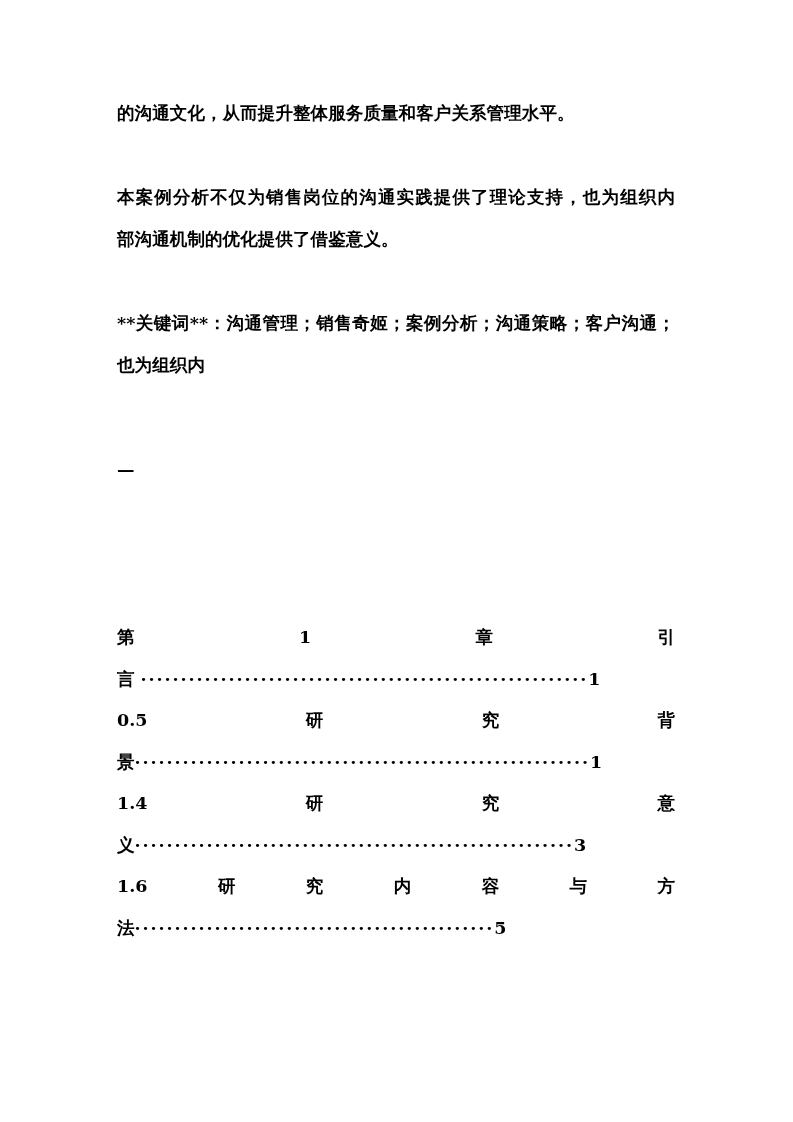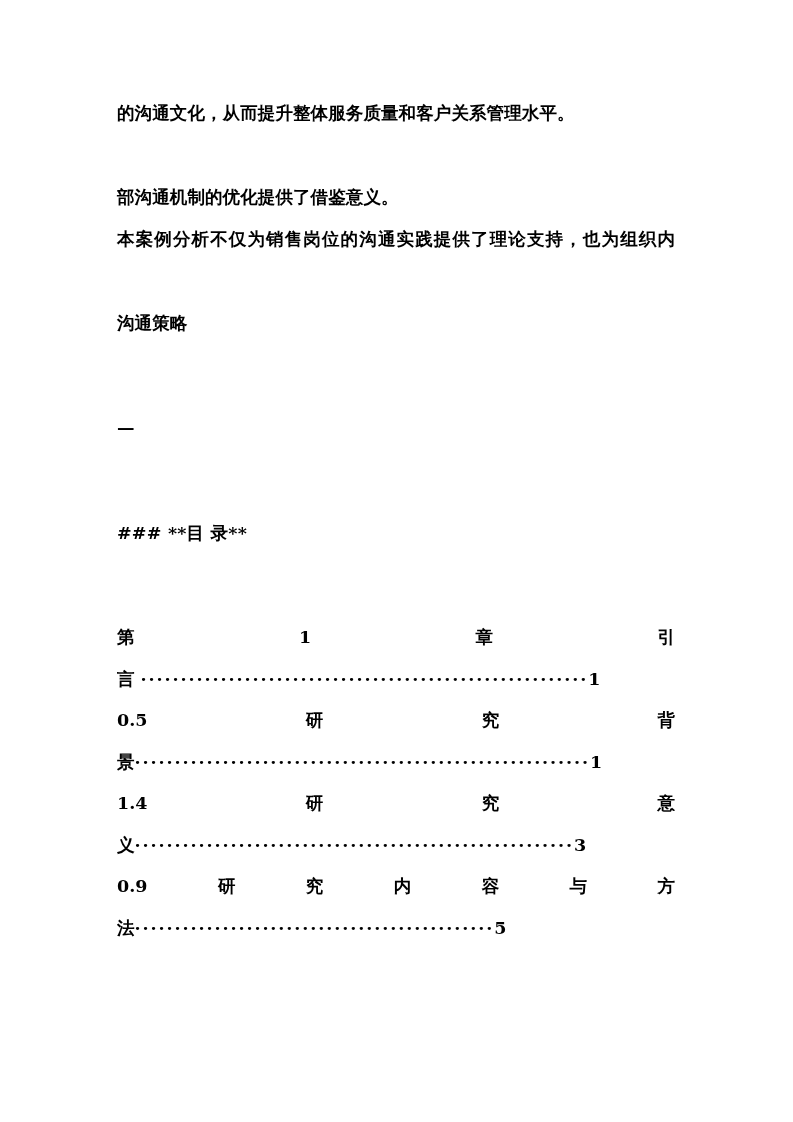--- a/index.html
+++ b/index.html
@@ -132,36 +132,36 @@
 </head>
 <body>
 
 <div class="page">
   <div class="content">
 
     <p class="para">的沟通文化，从而提升整体服务质量和客户关系管理水平。</p>
 
     <div class="gap-para"></div>
 
+    <p class="para last-justified">本案例分析不仅为销售岗位的沟通实践提供了理论支持，也为组织内</p>
     <p class="para">部沟通机制的优化提供了借鉴意义。</p>
-    <p class="para last-justified">本案例分析不仅为销售岗位的沟通实践提供了理论支持，也为组织内</p>
-
-    <div class="gap-para"></div>
-
-    <p class="para">沟通策略</p>
+
+    <div class="gap-para"></div>
+
+    <p class="para last-justified">**关键词**：沟通管理；销售奇姬；案例分析；沟通策略；客户沟通；</p>
+    <p class="para">也为组织内</p>
 
     <div class="gap-para"></div>
     <div class="gap-half"></div>
 
     <p class="rule-line">—</p>
 
     <div class="gap-para"></div>
     <div class="gap-half"></div>
 
-    <p class="md-heading">### **目  录**</p>
 
     <div class="gap-para"></div>
     <div class="gap-half"></div>
 
     <div class="toc" id="toc-root">
         <div class="toc-entry">
           <div class="toc-line-top">
             <span class="ch">第</span>
             <span class="ch">1</span>
             <span class="ch">章</span>
@@ -182,21 +182,21 @@
           <div class="toc-line-top">
             <span class="ch">1.4</span>
             <span class="ch">研</span>
             <span class="ch">究</span>
             <span class="ch">意</span>
           </div>
           <div class="toc-line-bottom"><span class="toc-tailword">义</span><span class="toc-leader">·······················································</span><span class="toc-page">3</span></div>
         </div>
         <div class="toc-entry">
           <div class="toc-line-top">
-            <span class="ch">0.9</span>
+            <span class="ch">1.6</span>
             <span class="ch">研</span>
             <span class="ch">究</span>
             <span class="ch">内</span>
             <span class="ch">容</span>
             <span class="ch">与</span>
             <span class="ch">方</span>
           </div>
           <div class="toc-line-bottom"><span class="toc-tailword">法</span><span class="toc-leader">·············································</span><span class="toc-page">5</span></div>
         </div>
         <div style="height: 40px;"></div>

